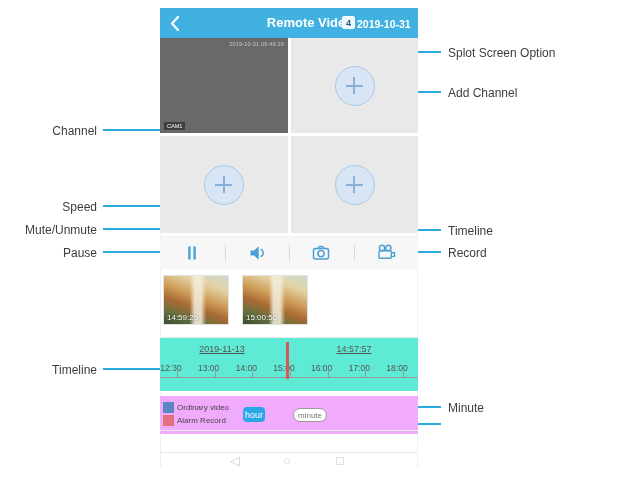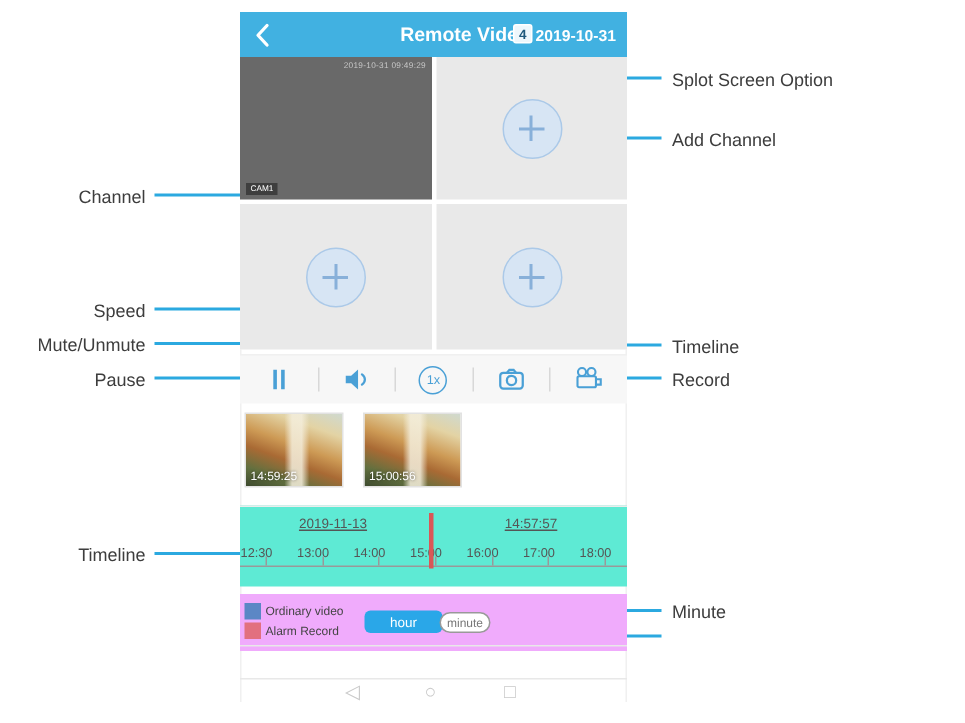--- a/index.html
+++ b/index.html
@@ -54,21 +54,21 @@
   .tl-hour { position:absolute; top:25px; transform:translateX(-50%); font-size:8.5px; color:#555; white-space:nowrap; }
   .tl-tick { position:absolute; top:33px; width:1px; height:6px; background:#999; }
   .tl-axis { position:absolute; left:0; top:39px; width:258px; height:1px; background:#999; }
   .tl-cursor { position:absolute; left:126px; top:4px; width:3px; height:37px; background:var(--alarm-cursor,#D95757); }
   
   .leg-sec { position:absolute; left:0; top:388px; width:258px; height:38px; background:#f0abfc; }
   .sw { position:absolute; left:3px; width:11px; height:11px; }
   .sw.ord { top:6px; background:var(--legend-ordinary,#5B87C5); }
   .sw.alm { top:19px; background:var(--legend-alarm,#E2707F); }
   .leg-lbl { position:absolute; left:17px; font-size:8px; color:#444; white-space:nowrap; }
-  .btn-hour { position:absolute; left:83px; top:11px; width:52px; height:15px; border-radius:4px; background:var(--hour-btn,#2AA7E8);
+  .btn-hour { position:absolute; left:83px; top:11px; width:22px; height:15px; border-radius:4px; background:var(--hour-btn,#2AA7E8);
     color:#fff; font-size:9px; display:flex; align-items:center; justify-content:center; cursor:pointer; }
   .btn-minute { position:absolute; left:133px; top:12px; width:34px; height:14px; border-radius:7px; background:#fff;
     border:1px solid #999; box-sizing:border-box; color:#777; font-size:8px; display:flex; align-items:center; justify-content:center; cursor:pointer; }
   .hdiv { position:absolute; left:0; width:258px; height:1px; background:#e8e8e8; }
   
   .nav-ico { position:absolute; top:446px; transform:translateX(-50%); font-size:13px; line-height:14px; color:#c9c9c9; cursor:pointer; }
 </style>
 </head>
 <body>
 
@@ -148,23 +148,20 @@
         <svg width="22" height="22" viewBox="0 0 22 22">
           <rect x="7.2" y="4.5" width="2.4" height="13" fill="#4AA0D6"></rect>
           <rect x="12.4" y="4.5" width="2.4" height="13" fill="#4AA0D6"></rect>
         </svg>
       </div>
       <div class="ctrl">
         <svg width="22" height="22" viewBox="0 0 22 22">
           <path d="M4.5,8.5 h3.6 l4.6,-4.2 v13.4 l-4.6,-4.2 h-3.6 z" fill="#4AA0D6"></path>
           <path d="M15.3,7.6 c2.6,1.8 2.6,5 0,6.8" fill="none" stroke="#4AA0D6" stroke-width="1.5" stroke-linecap="round"></path>
         </svg>
-      </div>
-      <div class="ctrl">
-        <span class="speed-chip">1x</span>
       </div>
       <div class="ctrl">
         <svg width="22" height="22" viewBox="0 0 22 22">
           <rect x="3.5" y="6.5" width="15" height="10.5" rx="2" fill="none" stroke="#4AA0D6" stroke-width="1.5"></rect>
           <path d="M8,6.5 L9.6,4.6 h2.8 L14,6.5" fill="none" stroke="#4AA0D6" stroke-width="1.5"></path>
           <circle cx="11" cy="11.6" r="3.1" fill="none" stroke="#4AA0D6" stroke-width="1.5"></circle>
         </svg>
       </div>
       <div class="ctrl">
         <svg width="22" height="22" viewBox="0 0 22 22">

